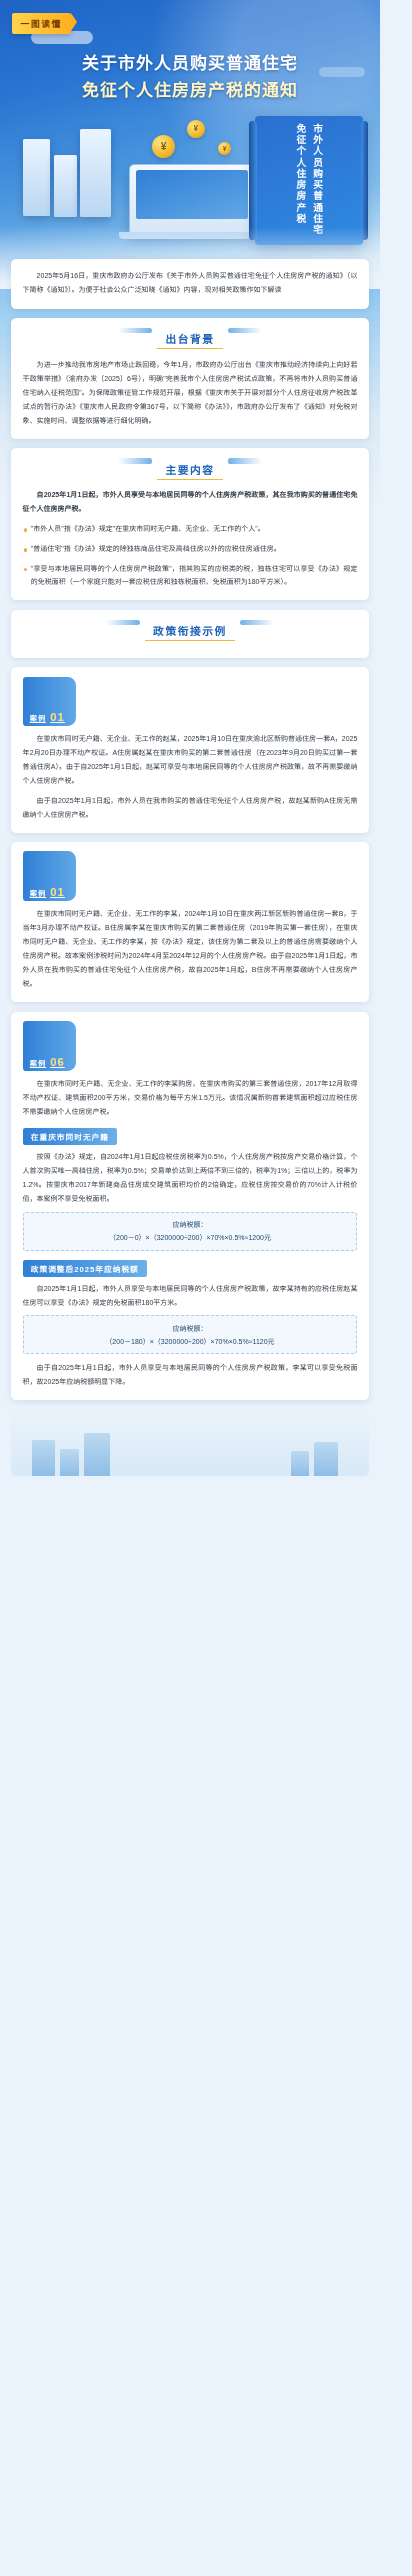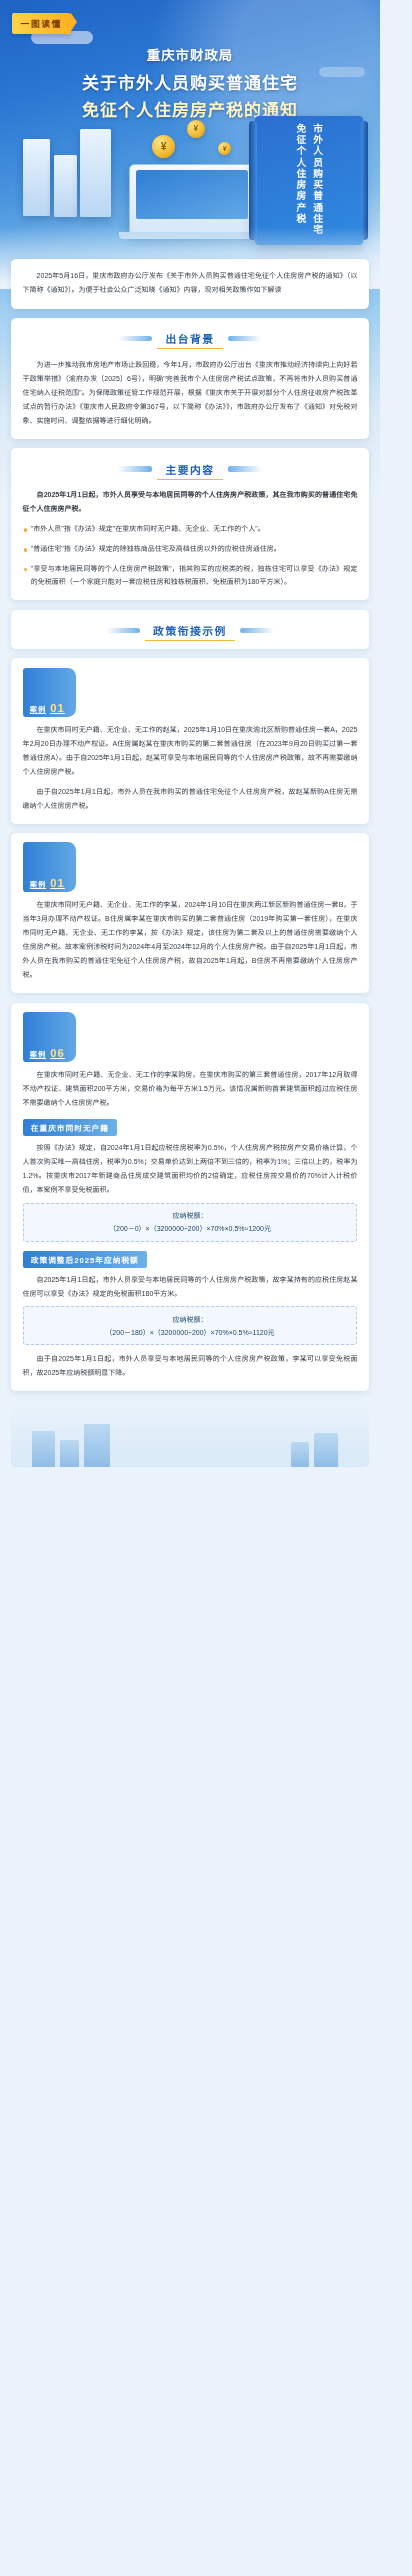--- a/index.html
+++ b/index.html
@@ -107,21 +107,21 @@
   }
   .intro-card{margin-top:-30px;z-index:3;}
   p.body{
     font-size:7px;line-height:2.0;margin:0;text-align:justify;color:#333c46;
     text-indent:2em;
   }
   p.body + p.body{margin-top:5.2px;}
 
   
   .sec-head{
-    display:flex;align-items:center;justify-content:center;gap:5.2px;
+    display:flex;align-items:flex-start;justify-content:center;gap:5.2px;
     margin:0 0 8.2px 0;
   }
   .sec-head .bar{
     width:34px;height:5.2px;
     background:linear-gradient(90deg,rgba(47,127,214,0),#6fb0e8);
     border-radius:2.6px;
   }
   .sec-head .bar.r{background:linear-gradient(270deg,rgba(47,127,214,0),#6fb0e8);}
   .sec-title{
     font-size:10.8px;font-weight:bold;color:#1f63b8;letter-spacing:1.5px;
@@ -183,21 +183,20 @@
 <div class="page">
 
   <div class="hero">
 
     <div class="cloud" style="left:31px;top:31px;width:62px;height:13.4px;"></div>
     <div class="cloud" style="left:319px;top:67px;width:46px;height:10.3px;opacity:.5;"></div>
 
     <div class="ribbon">一图读懂</div>
 
     <div class="hero-title">
-      <div class="l1">重庆市财政局</div>
       <div class="l2">关于市外人员购买普通住宅</div>
       <div class="l3">免征个人住房房产税的通知</div>
     </div>
 
     <div class="ill bldg" style="left:23px;top:139px;width:27px;height:77px;"></div>
     <div class="ill bldg" style="left:54px;top:155px;width:23px;height:62px;"></div>
     <div class="ill bldg" style="left:80px;top:129px;width:31px;height:88px;"></div>
     <div class="ill bldg" style="left:268px;top:155px;width:24px;height:62px;opacity:.8;"></div>
 
     <div class="laptop">
@@ -234,21 +233,21 @@
       <div class="bar r"></div>
     </div>
     <p class="body hl">自2025年1月1日起，市外人员享受与本地居民同等的个人住房房产税政策，其在我市购买的普通住宅免征个人住房房产税。</p>
     <div class="bullet-block">
       <div class="bullet">"市外人员"指《办法》规定"在重庆市同时无户籍、无企业、无工作的个人"。</div>
       <div class="bullet">"普通住宅"指《办法》规定的除独栋商品住宅及高档住房以外的应税住房通住房。</div>
       <div class="bullet">"享受与本地居民同等的个人住房房产税政策"，指其购买的应税类的税，独栋住宅可以享受《办法》规定的免税面积（一个家庭只能对一套应税住房和独栋税面积、免税面积为180平方米）。</div>
     </div>
   </div>
 
-  <div class="card" style="padding-bottom:6px;">
+  <div class="card" style="padding-bottom:15px;">
     <div class="sec-head" style="margin-bottom:2.1px;">
       <div class="bar"></div>
       <div class="sec-title">政策衔接示例</div>
       <div class="bar r"></div>
     </div>
   </div>
 
   <div class="card case-card">
     <div class="case-tag">
       <span>案例</span>

